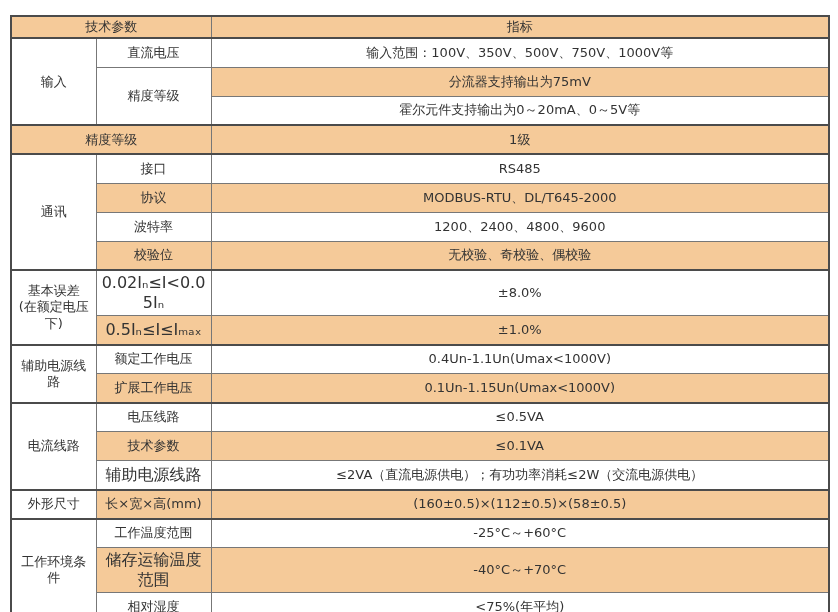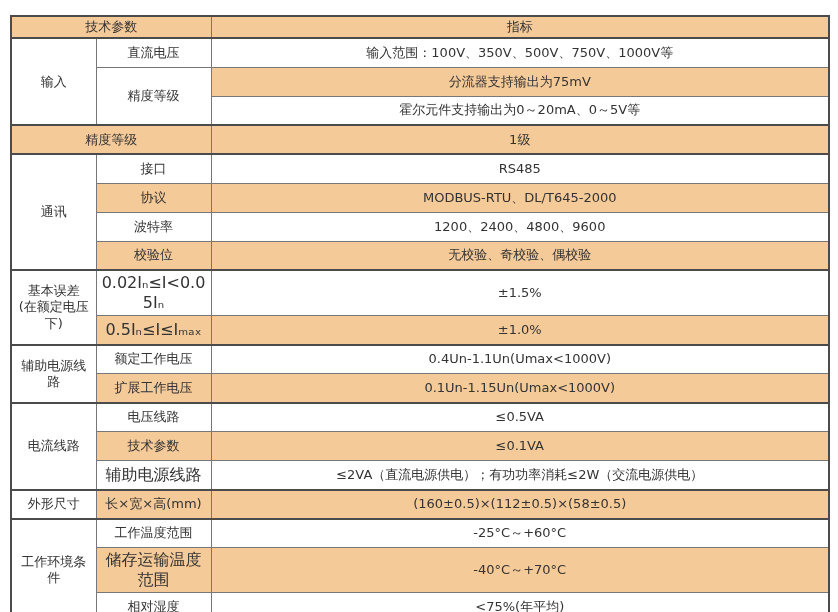--- a/index.html
+++ b/index.html
@@ -92,21 +92,21 @@
         <td class="o">校验位</td>
         <td class="o">无校验、奇校验、偶校验</td>
       </tr>
 
       <tr class="sep">
         <td rowspan="2">
           <div>基本误差</div>
           <div>(在额定电压下)</div>
         </td>
         <td class="small">0.02Iₙ≤I&lt;0.05Iₙ</td>
-        <td>±1.5%</td>
+        <td>±8.0%</td>
       </tr>
       <tr>
         <td class="o small">0.5Iₙ≤I≤Iₘₐₓ</td>
         <td class="o">±1.0%</td>
       </tr>
 
       <tr class="sep">
         <td rowspan="2">辅助电源线路</td>
         <td>额定工作电压</td>
         <td>0.4Un-1.1Un(Umax&lt;1000V)</td>

